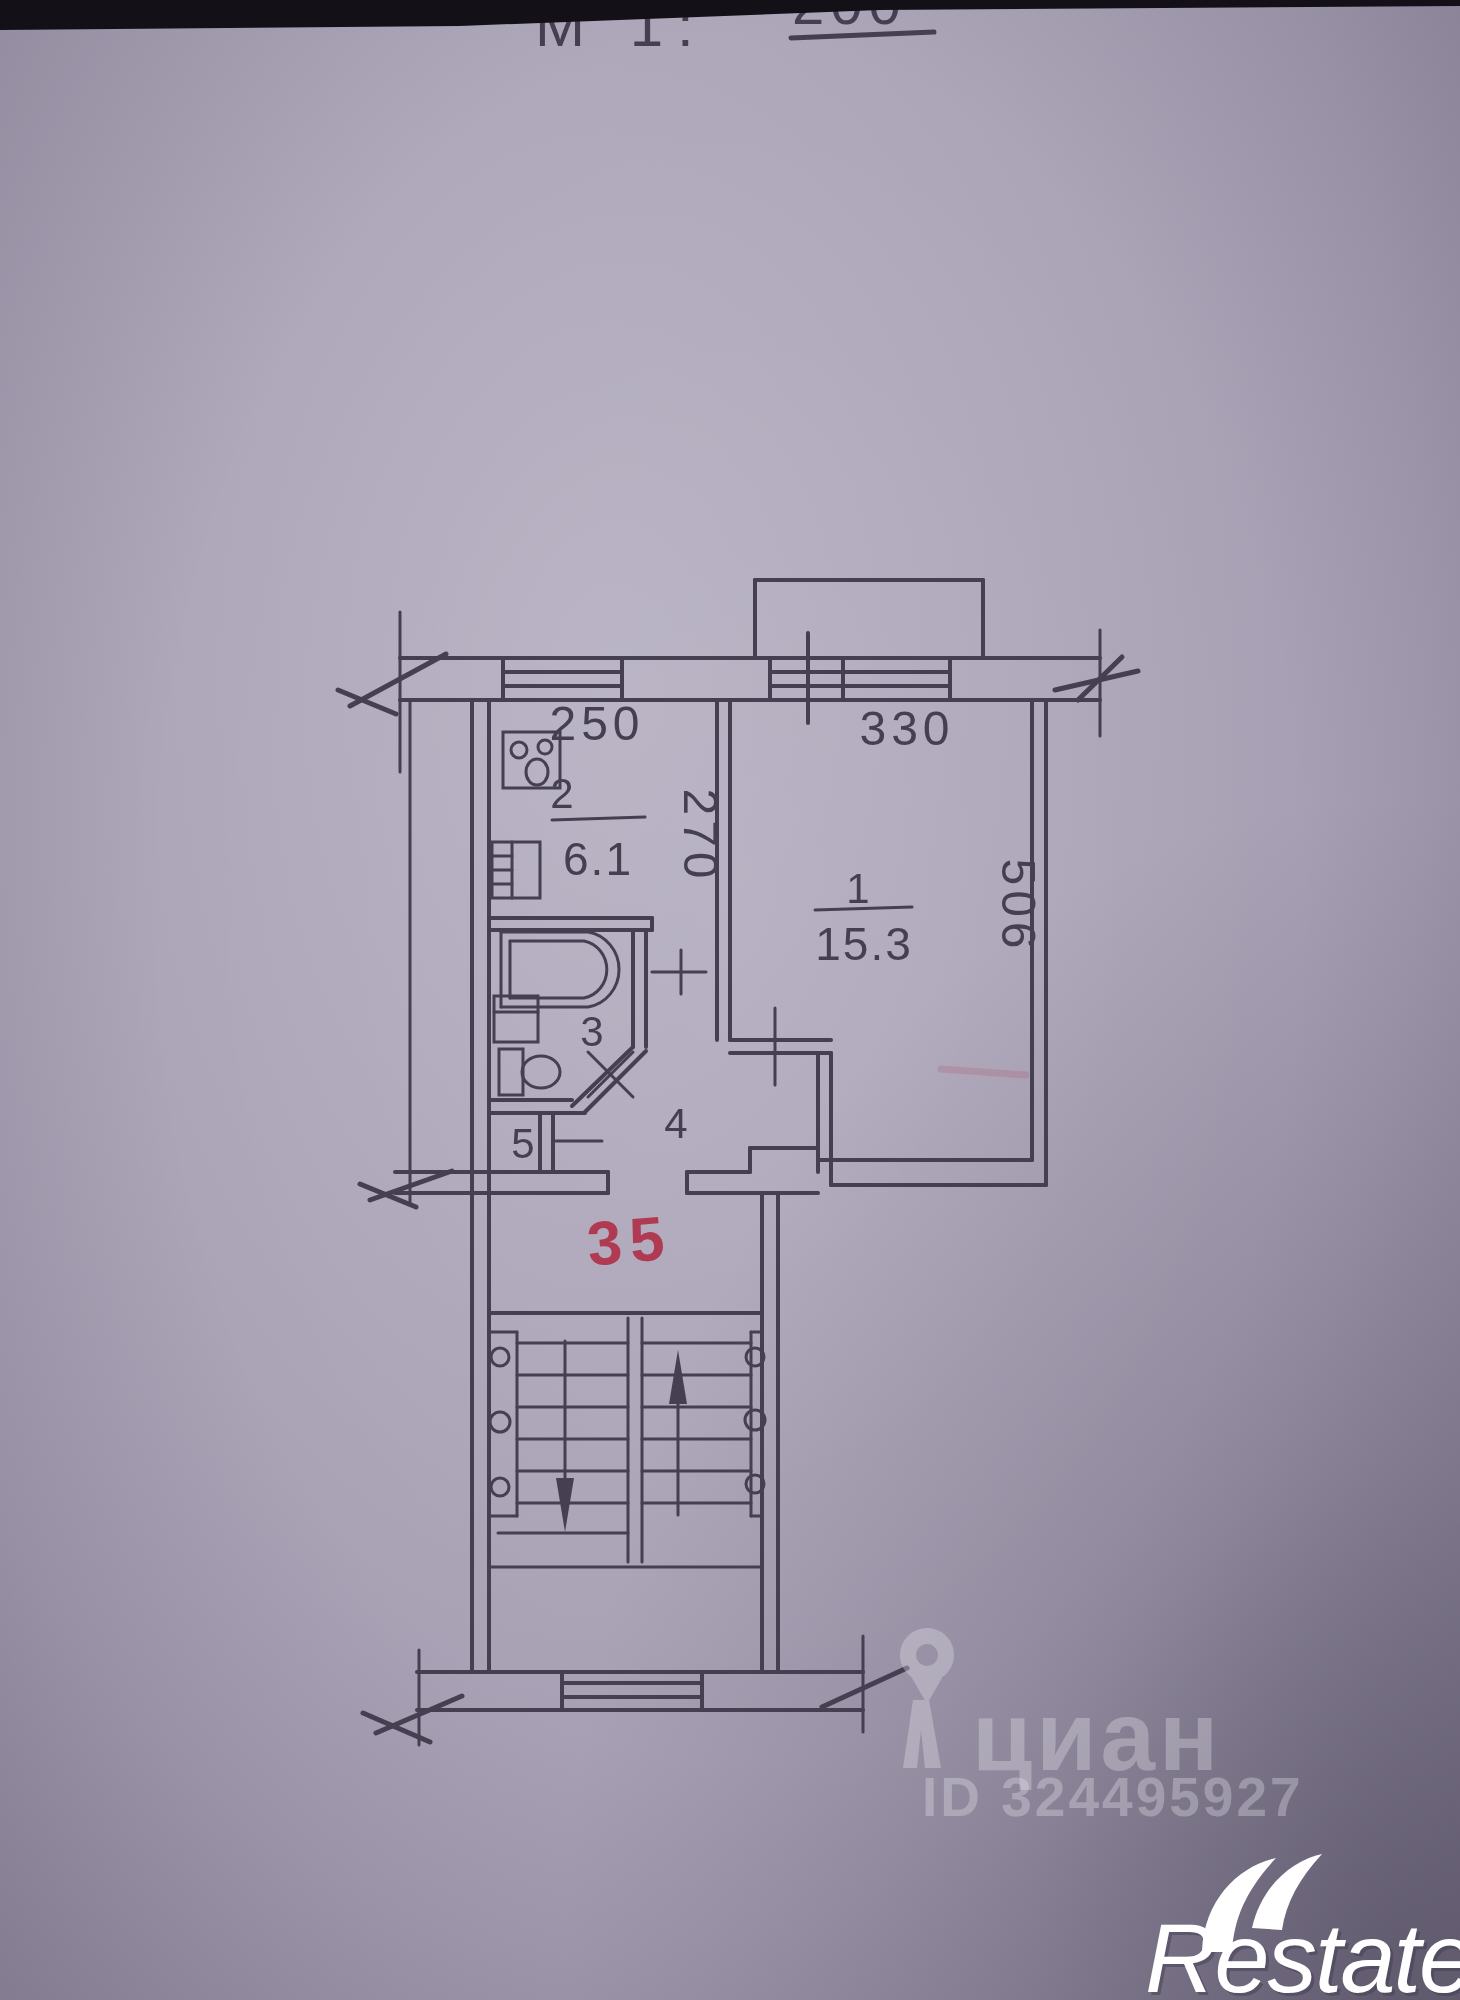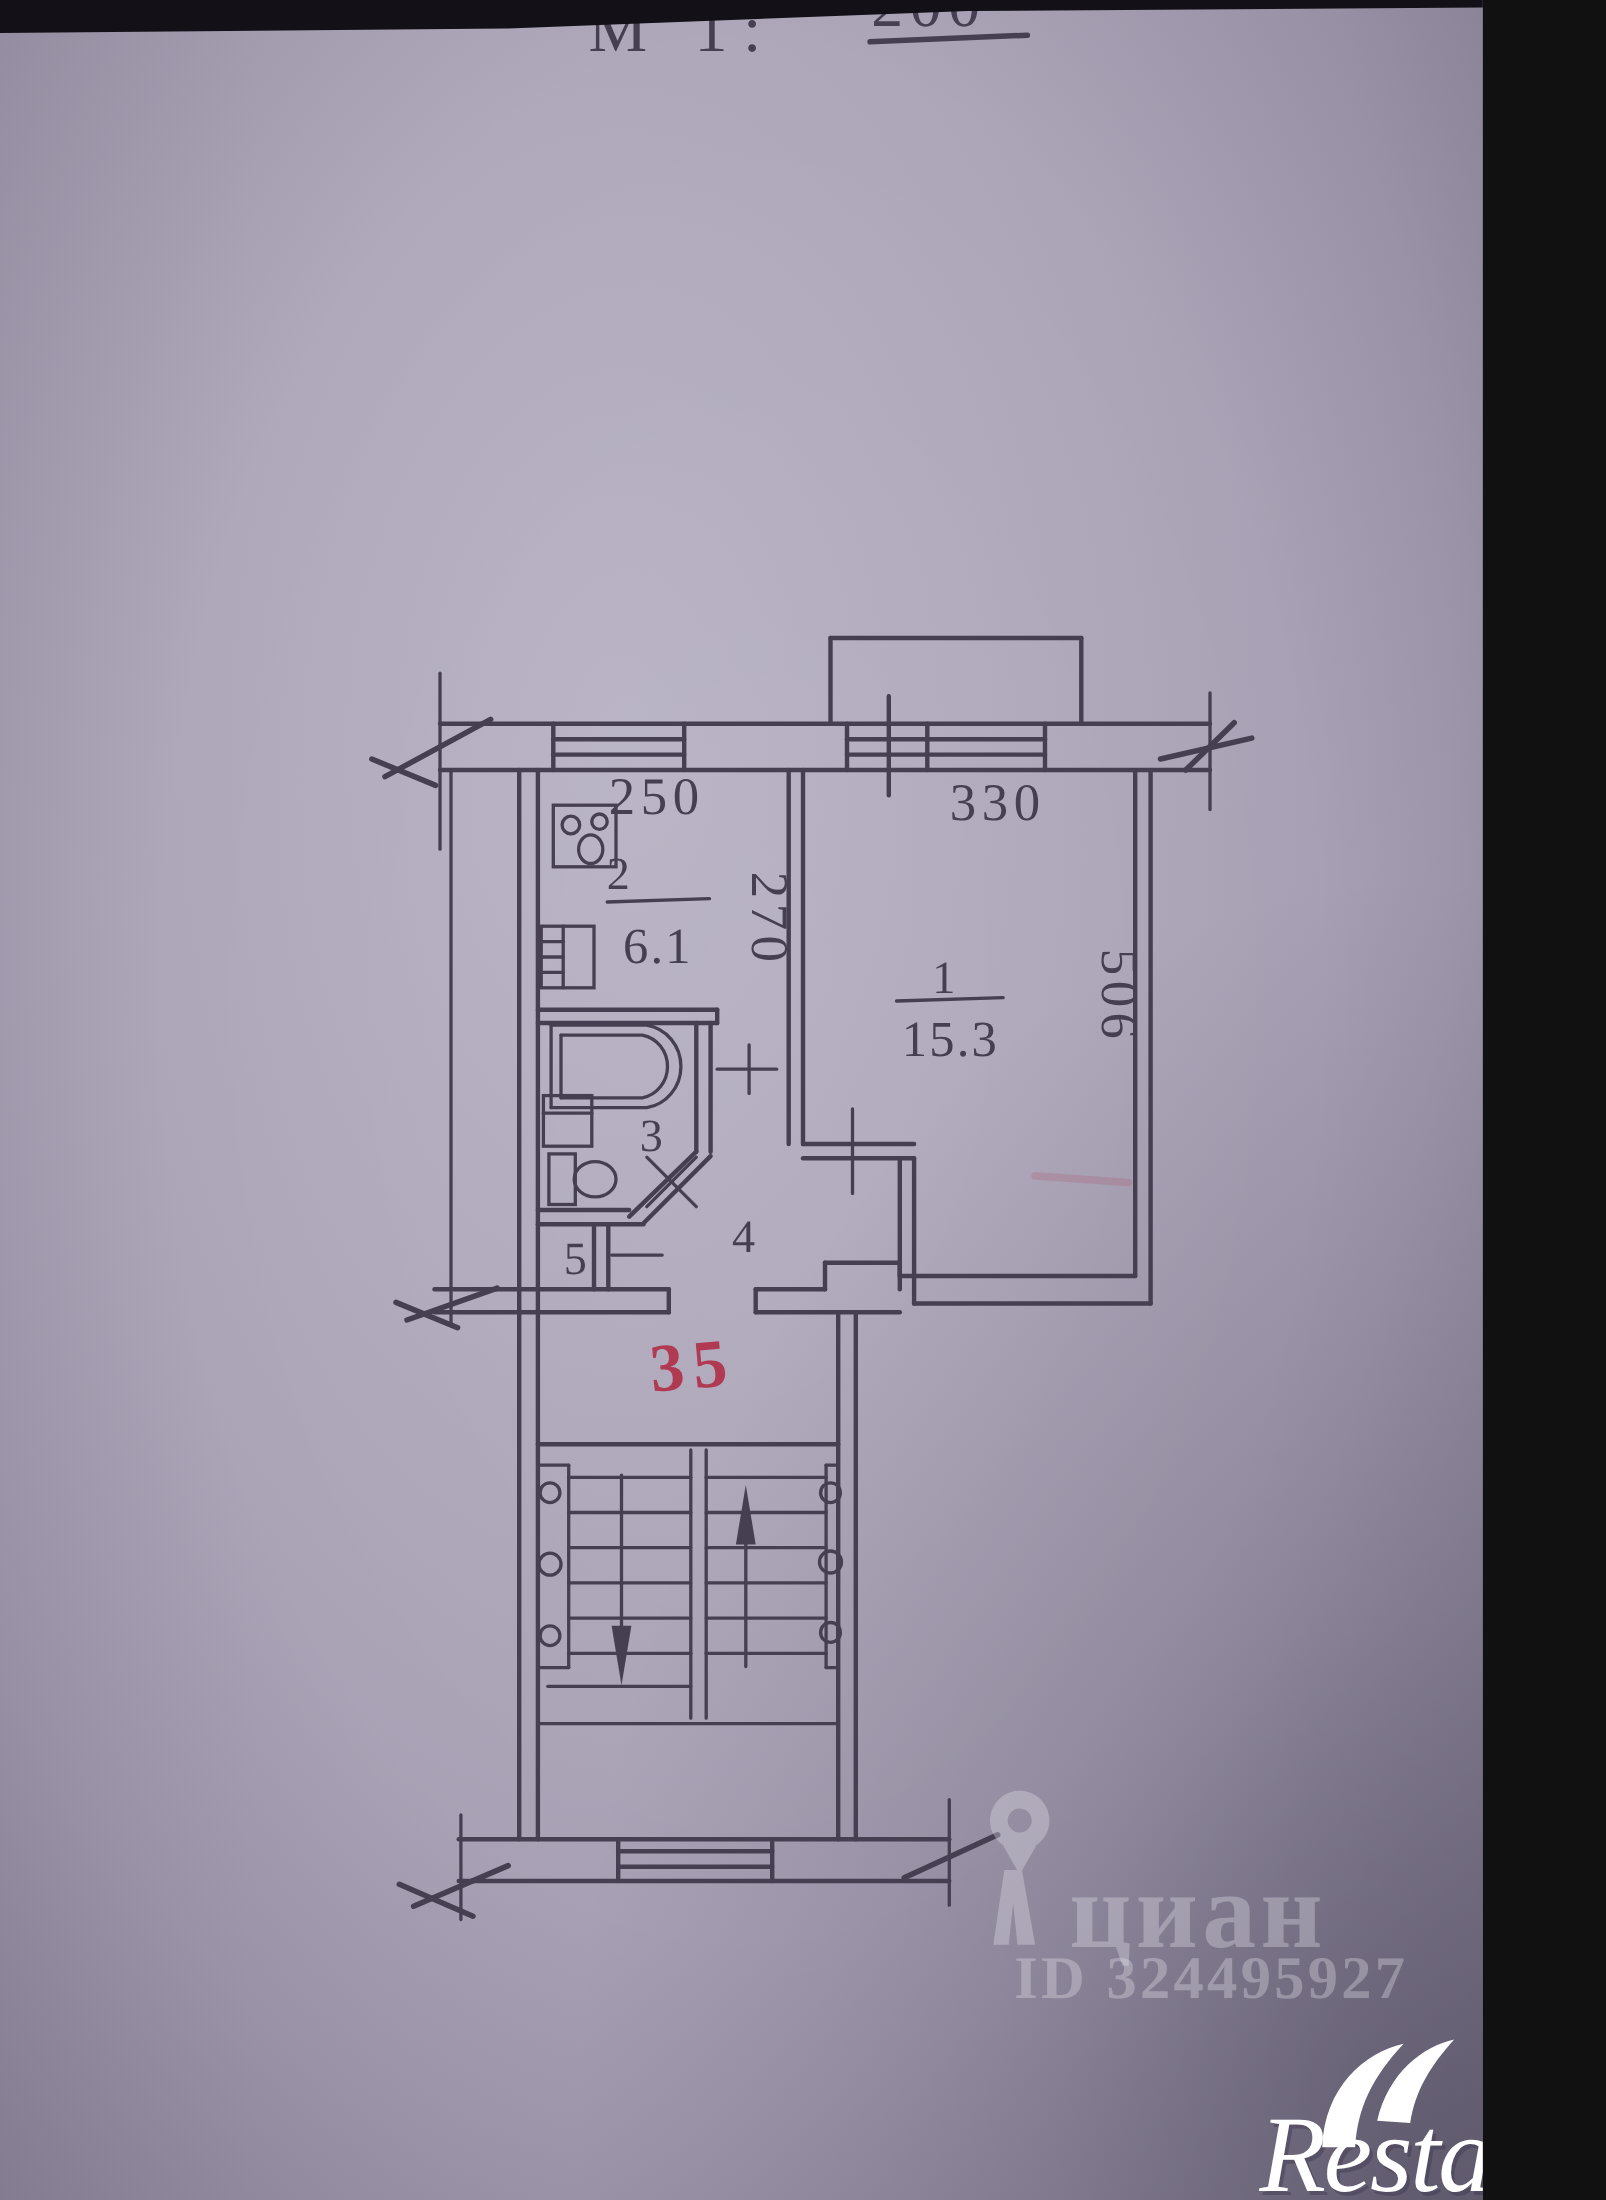--- a/index.html
+++ b/index.html
@@ -1,20 +1,20 @@
 <!DOCTYPE html>
 <html><head>
 <meta charset="utf-8">
 <style>
   html,body{margin:0;padding:0;background:#111;}
   #photo{
-    position:relative;width:1348px;height:2000px;overflow:hidden;
+    position:relative;width:1460px;height:2000px;overflow:hidden;
     background:
       radial-gradient(ellipse at 42% 34%, #b8b2c4 0%, #aea7ba 38%, #a49db1 68%, #948da1 92%, #8c8598 100%);
-    font-family:Liberation Serif, serif;
+    font-family:Liberation Sans, sans-serif;
   }
   #vignette{position:absolute;inset:0;pointer-events:none;
     background:
       radial-gradient(ellipse at 95% 98%, rgba(48,42,62,0.38) 0%, rgba(48,42,62,0.18) 18%, rgba(0,0,0,0) 42%),
       radial-gradient(ellipse at 50% 45%, rgba(255,255,255,0.05) 0%, rgba(0,0,0,0) 55%, rgba(25,20,38,0.16) 100%);
   }
   svg{position:absolute;left:0;top:0;}
   .ink{stroke:#463f52;fill:none;stroke-linecap:round;}
   .w4{stroke-width:4px;} .w3{stroke-width:3px;}
   text{fill:#463f52;}

